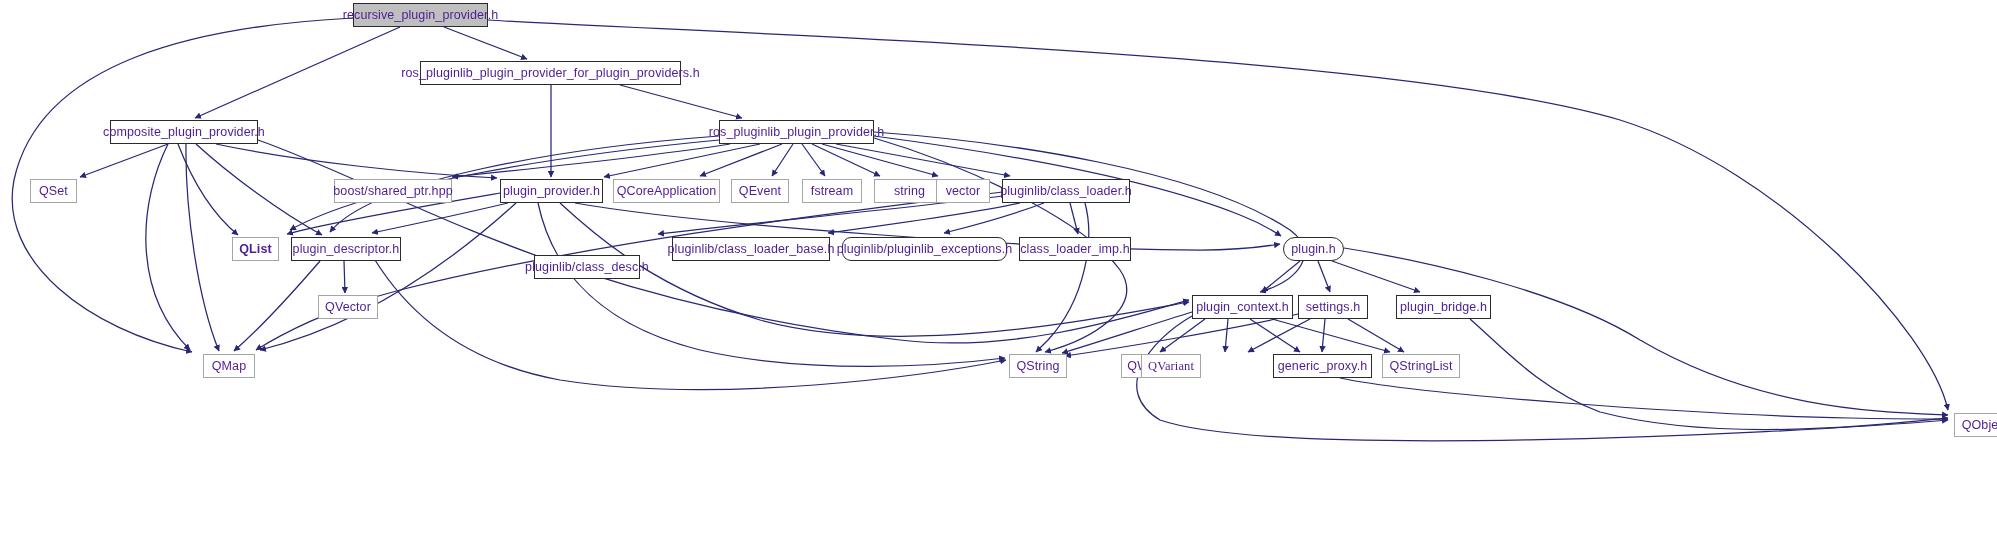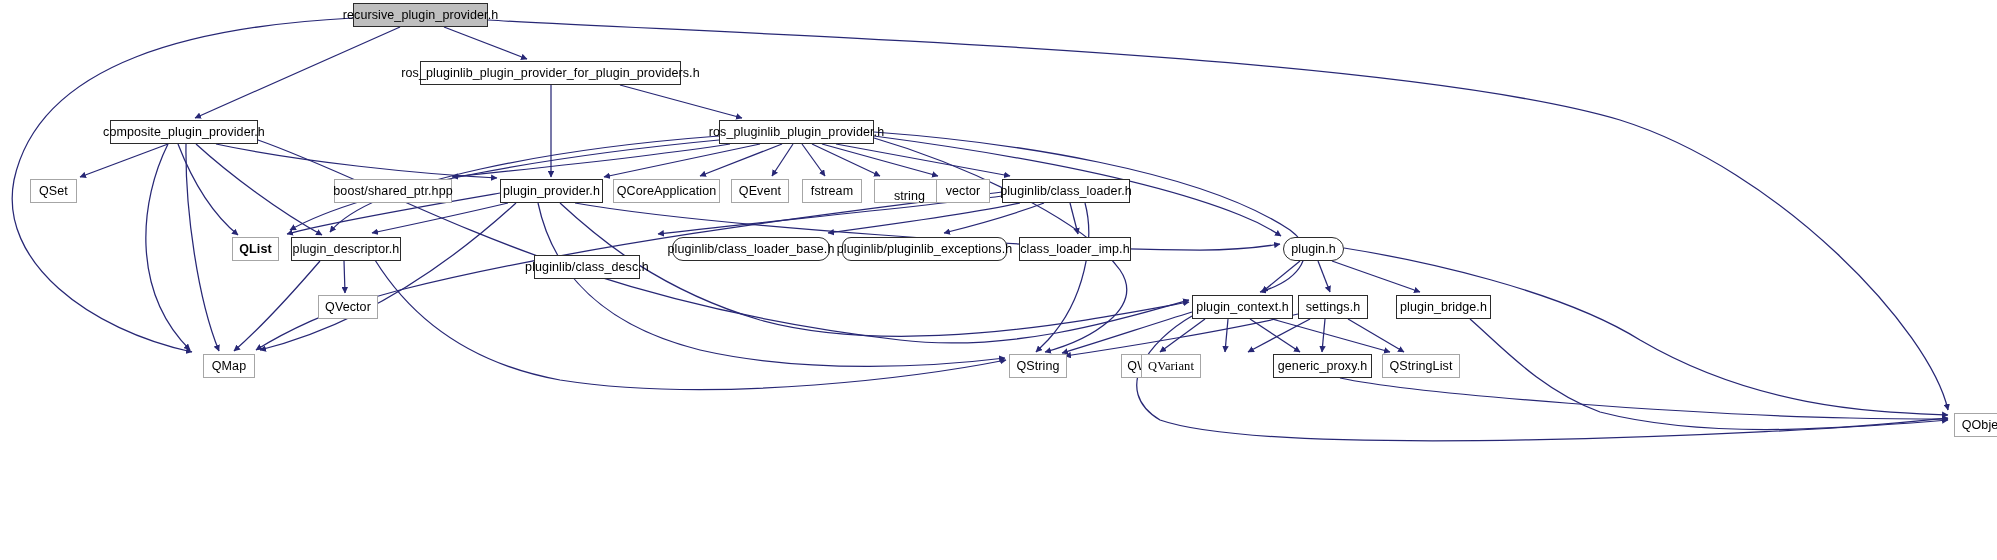--- a/index.html
+++ b/index.html
@@ -32,21 +32,21 @@
   }
   .node {
     position: absolute;
     box-sizing: border-box;
     display: flex;
     align-items: center;
     justify-content: center;
     white-space: nowrap;
     font-size: 12.5px;
     line-height: 1;
-    color: #000000;
+    color: #4c1d95;
     background: #ffffff;
     border: 1px solid #a6a6a6;
     height: 24px;
     letter-spacing: 0.1px;
   }
   .node.bold {
     border: 1.6px solid #2b2b2b;
   }
   .node.current {
     background: #bfbfbf;
@@ -164,39 +164,39 @@
     </div>
     <div class="node" style="left:613px;top:179px;width:107px;">
       <span class="node-label">QCoreApplication</span>
     </div>
     <div class="node" style="left:731px;top:179px;width:58px;">
       <span class="node-label">QEvent</span>
     </div>
     <div class="node" style="left:802px;top:179px;width:60px;">
       <span class="node-label">fstream</span>
     </div>
-    <div class="node" style="left:874px;top:179px;width:71px;align-items:flex-end;">
+    <div class="node" style="left:874px;top:179px;width:71px;">
       <span class="node-label">string</span>
     </div>
     <div class="node" style="left:936px;top:179px;width:54px;">
       <span class="node-label">vector</span>
     </div>
     <div class="node bold" style="left:1002px;top:179px;width:128px;">
       <span class="node-label">pluginlib/class_loader.h</span>
     </div>
     <div class="node" style="left:232px;top:237px;width:47px;font-weight:bold;">
       <span class="node-label">QList</span>
     </div>
     <div class="node bold" style="left:291px;top:237px;width:110px;">
       <span class="node-label">plugin_descriptor.h</span>
     </div>
     <div class="node bold" style="left:534px;top:255px;width:106px;">
       <span class="node-label">pluginlib/class_desc.h</span>
     </div>
-    <div class="node bold" style="left:672px;top:237px;width:158px;border-radius:11px;">
+    <div class="node bold" style="left:672px;top:237px;width:158px;">
       <span class="node-label">pluginlib/class_loader_base.h</span>
     </div>
     <div class="node bold" style="left:842px;top:237px;width:165px;border-radius:9px;">
       <span class="node-label">pluginlib/pluginlib_exceptions.h</span>
     </div>
     <div class="node bold" style="left:1019px;top:237px;width:112px;">
       <span class="node-label">class_loader_imp.h</span>
     </div>
     <div class="node bold" style="left:1283px;top:237px;width:61px;border-radius:12px;">
       <span class="node-label">plugin.h</span>

